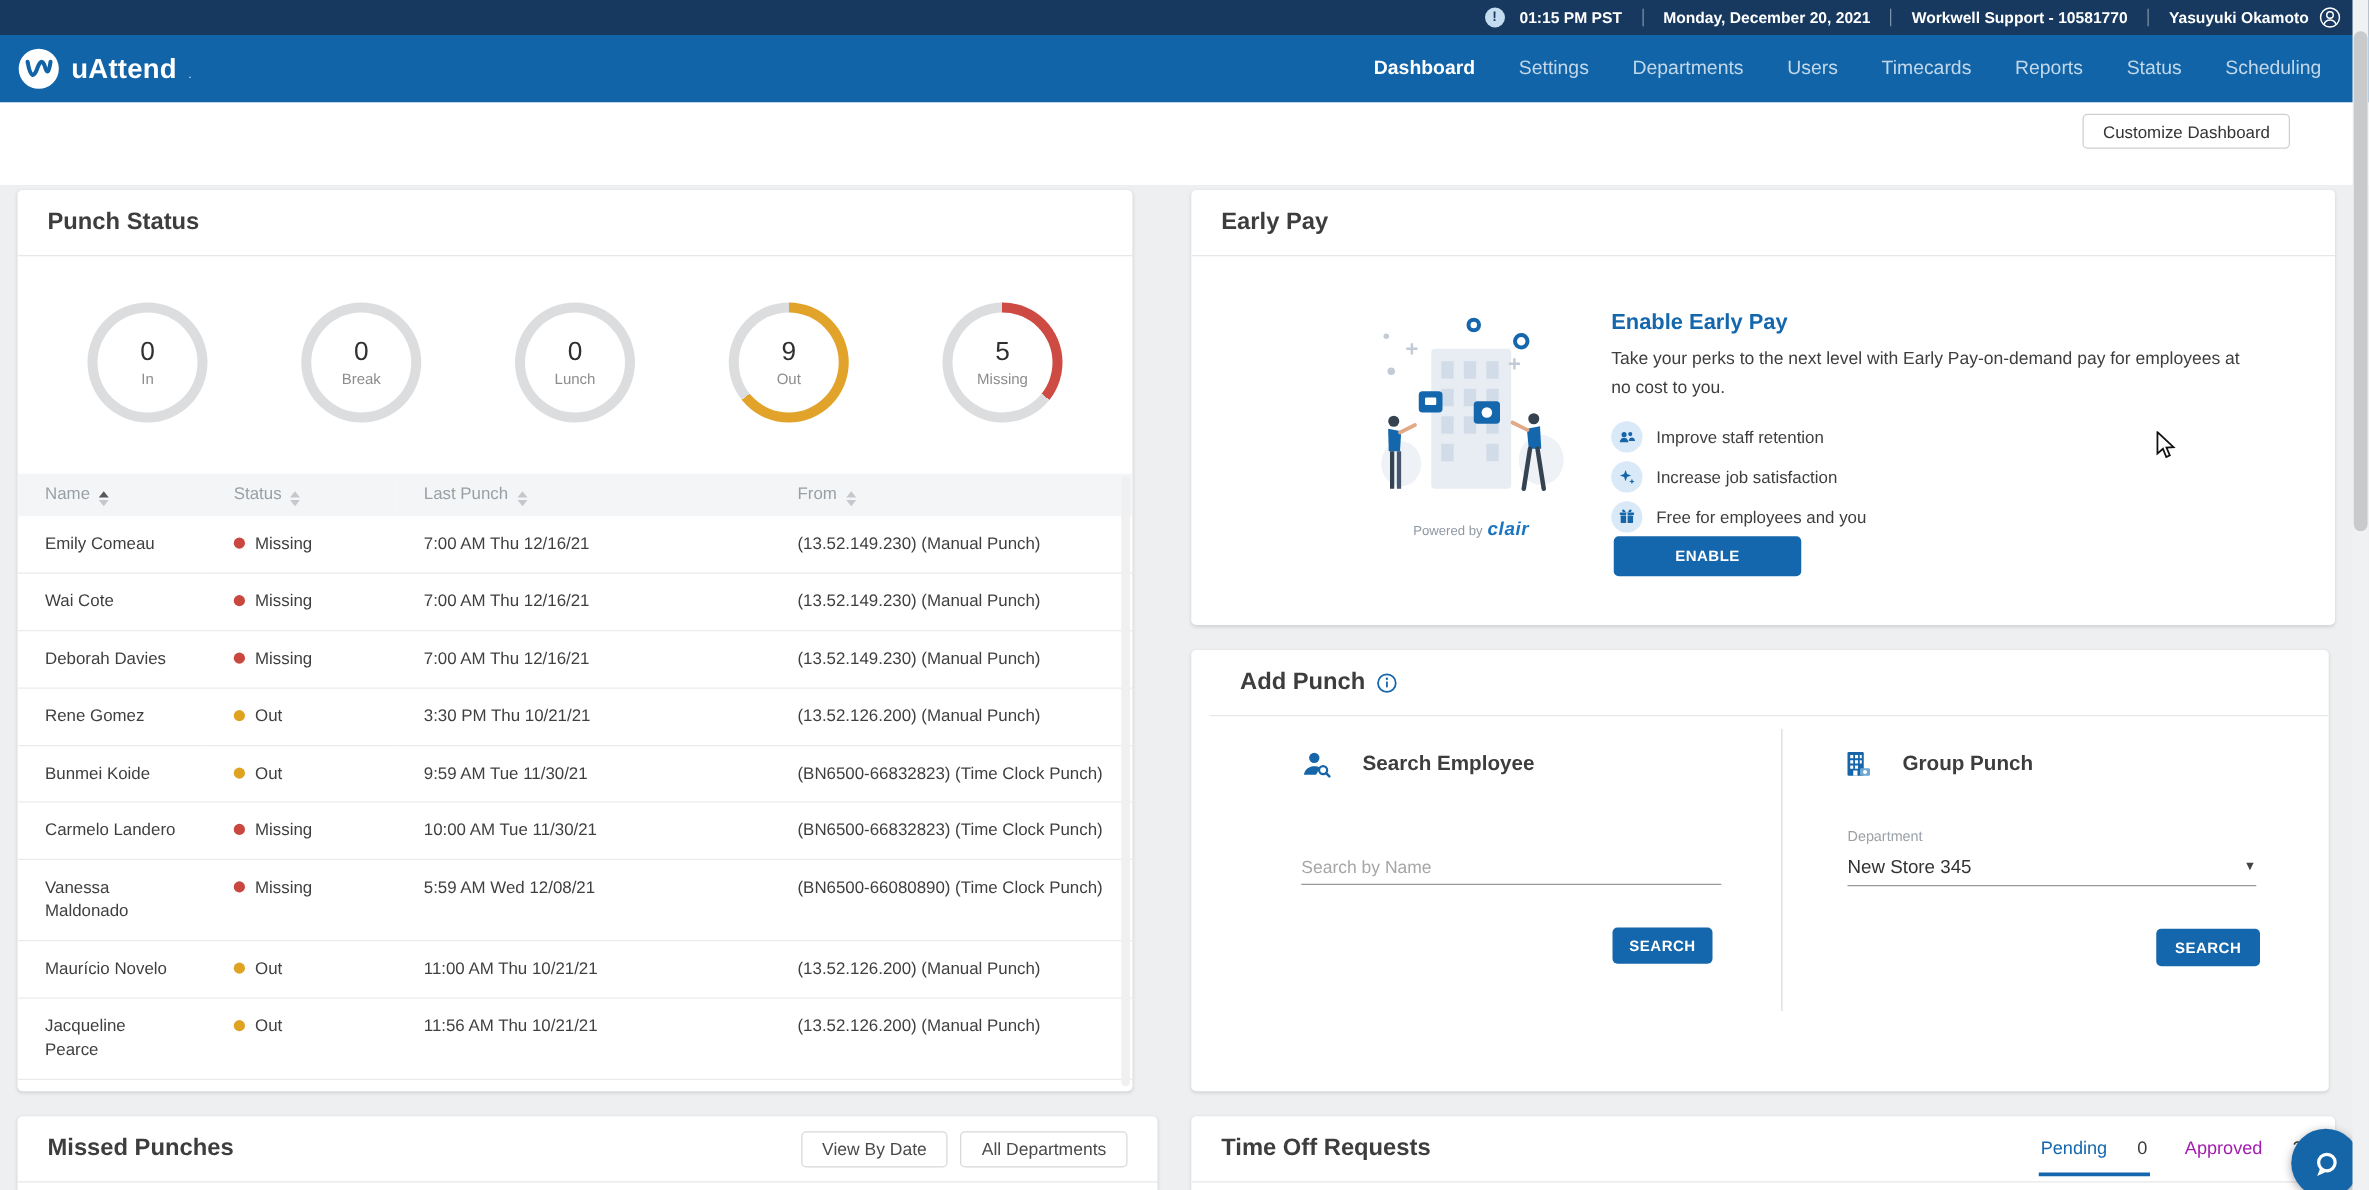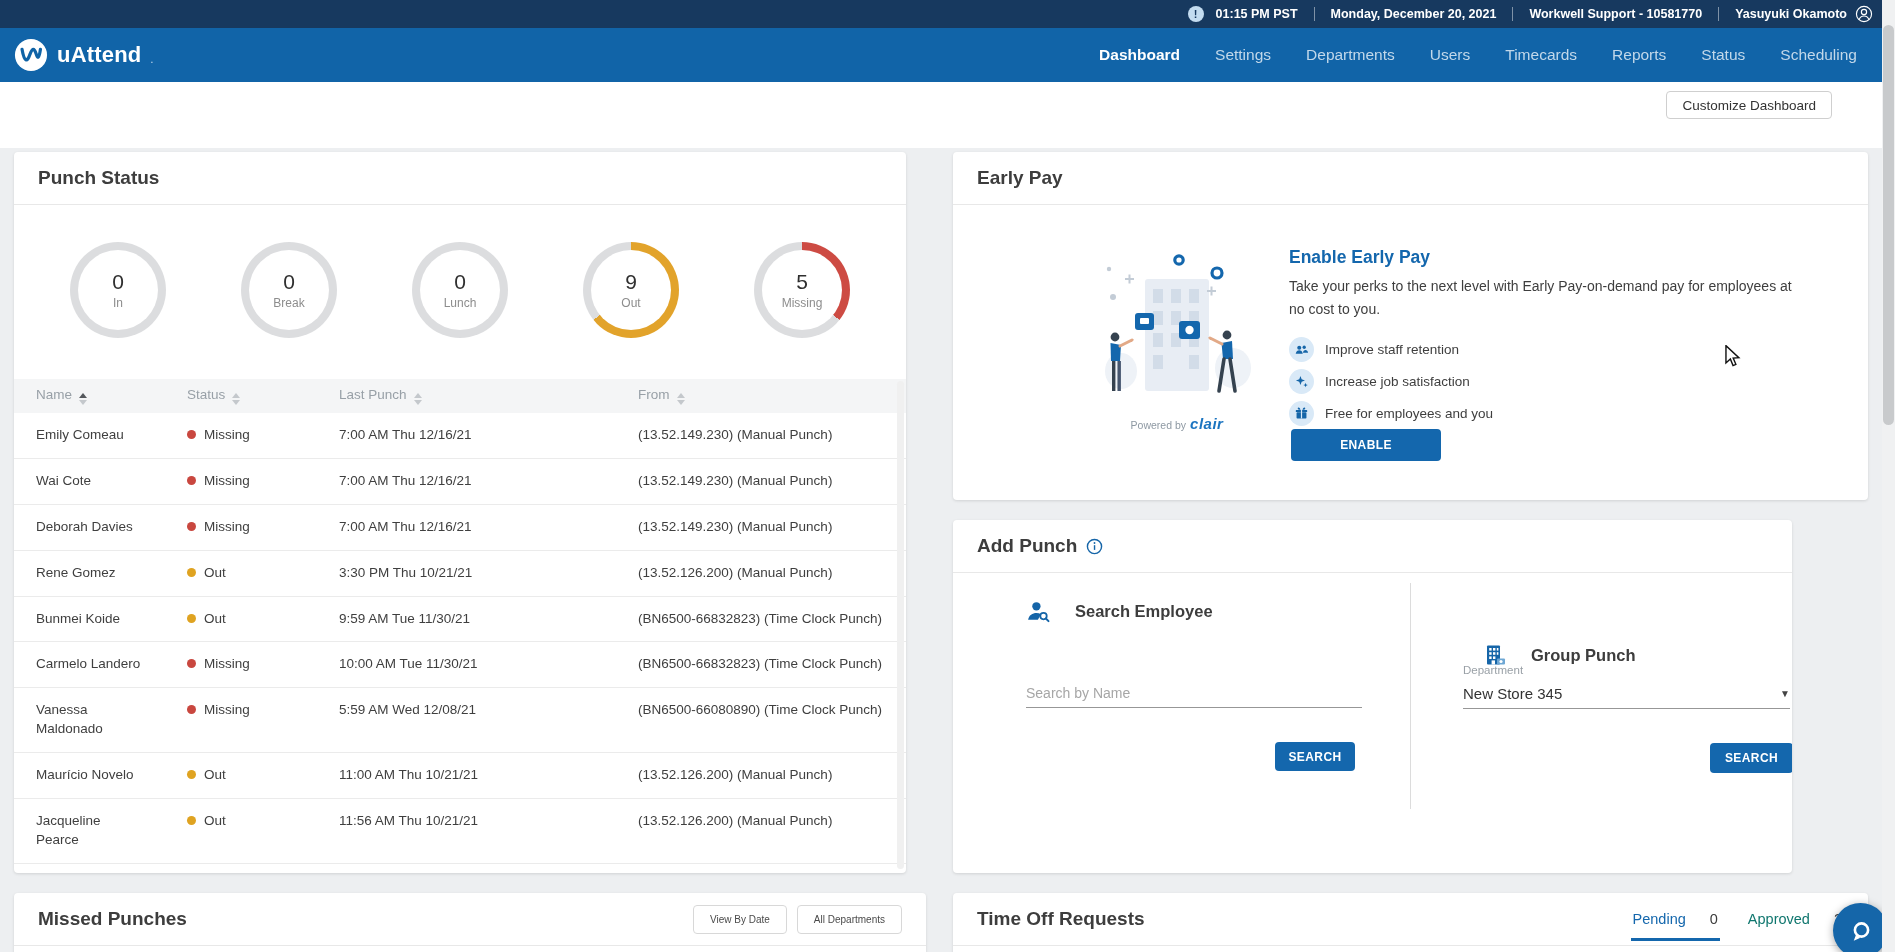--- a/index.html
+++ b/index.html
@@ -64,43 +64,43 @@
   .ep-heading { position:absolute; left:336px; top:42px; font-size:17.5px; font-weight:700; color:#1467ad; }
   .ep-para { position:absolute; left:336px; top:70px; width:516px; font-size:14px; color:#3e3e3e; line-height:1.62; }
   .ep-benefits { position:absolute; left:336px; top:128px; }
   .benefit { display:flex; align-items:center; gap:11px; height:32px; }
   .b-icon { width:25px; height:25px; border-radius:50%; background:#d9e9f7; display:flex; align-items:center; justify-content:center; flex:none; }
   .b-text { font-size:13.5px; color:#3e3e3e; }
   .btn-primary { background:#1467ad; color:#fff; border:none; border-radius:4px; font-size:12px; font-weight:700; letter-spacing:.4px; font-family:inherit; cursor:pointer; }
   .ep-enable { position:absolute; left:338px; top:224px; width:150px; height:32px; }
 
   
-  .addpunch-card { left:953px; top:372px; width:839px; height:353px; }
+  .addpunch-card { left:953px; top:372px; width:910px; height:353px;padding-left:15px; }
   .ap-header { display:flex; align-items:center; gap:9px; }
   .ap-body { position:relative; height:300px; }
   .ap-divider { position:absolute; left:457px; top:10px; height:226px; width:1px; background:#dcdcdc; }
   .ap-sec-head { position:absolute; display:flex; align-items:center; gap:24px; }
   .ap-sec-head .t { font-size:16.5px; font-weight:700; color:#3d3d3d; }
-  .sec-emp { left:73px; top:26px; } .sec-grp { left:530px; top:26px;margin-top:44px; }
+  .sec-emp { left:73px; top:26px; } .sec-grp { left:506px; top:26px; }
   .ap-input { position:absolute; left:73px; top:105px; width:336px; height:30px; border:none; border-bottom:1px solid #979797; font-size:14px; color:#333; font-family:inherit; outline:none; background:transparent; }
   .ap-input::placeholder { color:#a6a6a6; }
   .dep-label { position:absolute; left:510px; top:91px; font-size:11.5px; color:#9aa1a7; }
   .dep-select { position:absolute; left:510px; top:106px; width:327px; height:30px; border-bottom:1px solid #979797; display:flex; align-items:center; justify-content:space-between; font-size:15px; color:#333; cursor:pointer; }
   .dep-caret { font-size:10px; color:#444; }
   .ap-search-emp { position:absolute; left:322px; top:169px; width:80px; height:29px; }
   .ap-search-grp { position:absolute; left:757px; top:170px; width:83px; height:30px; }
 
   
   .missed-card { left:14px; top:745px; width:912px; height:240px; }
   .timeoff-card { left:953px; top:745px; width:915px; height:240px; }
   .mh-buttons { margin-left:auto; display:flex; gap:10px; }
-  .btn-outline-sm { height:29px; padding:0 16px; background:#fff; border:1px solid #d8d8d8; border-radius:4px; font-size:10px; color:#4a4a4a; font-family:inherit; cursor:pointer; white-space:nowrap; }
+  .btn-outline-sm { height:29px; padding:0 16px; background:#fff; border:1px solid #d8d8d8; border-radius:4px; font-size:14px; color:#4a4a4a; font-family:inherit; cursor:pointer; white-space:nowrap; }
   .timeoff-tabs { margin-left:auto; display:flex; gap:26px; height:53px; }
   .to-tab { position:relative; display:flex; align-items:center; gap:24px; font-size:14.5px; color:#3c3c3c; cursor:pointer; padding:0 2px; }
-  .to-tab .to-label { color:#0f766e; }
+  .to-tab .to-label { color:#a21caf; }
   .to-tab.active .to-label { color:#1467ad; }
   .to-tab.active::after { content:""; position:absolute; left:0; right:0; bottom:5px; height:3px; background:#1467ad; }
 
   
   .scrollbar { position:absolute; right:0; top:0; width:13px; height:952px; background:#f0f1f2; z-index:60; }
   .scroll-thumb { position:absolute; left:1px; top:25px; width:11px; height:400px; background:#c8cacc; border-radius:6px; cursor:pointer; }
   .chat-fab { position:absolute; left:1833px; top:903px; width:55px; height:55px; border-radius:50%; background:#1566a9; box-shadow:0 2px 8px rgba(0,0,0,.35); display:flex; align-items:center; justify-content:center; z-index:55; cursor:pointer; }
   .cursor { position:absolute; left:1724px; top:345px; z-index:70; pointer-events:none; }
 </style>
 </head>

